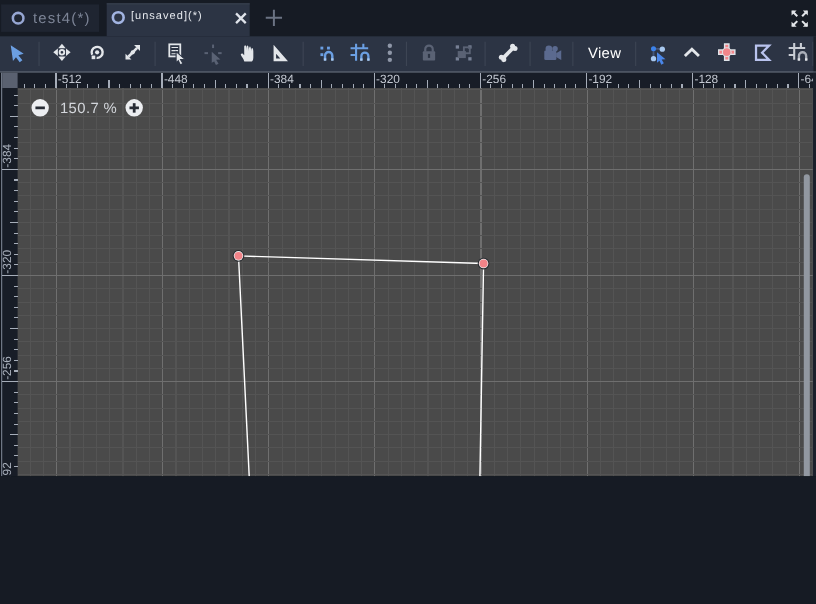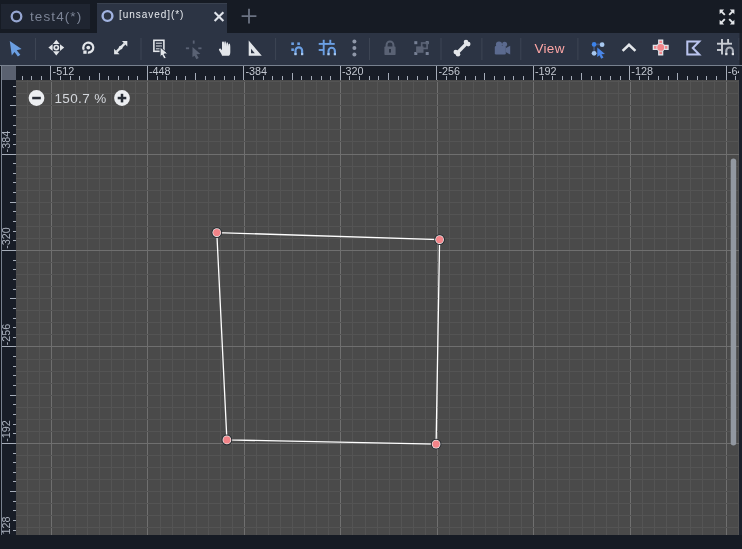--- a/index.html
+++ b/index.html
@@ -1,14 +1,14 @@
 <!DOCTYPE html>
 <html><head><meta charset="utf-8"><title>editor</title><style>
 html,body{margin:0;padding:0;background:#161b24}
-#root{position:relative;width:742px;height:535px;background:#161b24;overflow:hidden;
+#root{position:relative;width:742px;height:433px;background:#161b24;overflow:hidden;
 font-family:"Liberation Sans",sans-serif;-webkit-font-smoothing:antialiased}
 .abs{position:absolute}
 .txt{position:absolute;white-space:pre}
 text{font-family:"Liberation Sans",sans-serif}
 </style></head><body>
 <div id="root">
 <div class="abs" style="left:1px;top:4px;width:89px;height:25px;background:#1f2531"></div>
 <div class="abs" style="left:97px;top:3px;width:130px;height:30px;background:#2c3444"></div>
 <div class="abs" style="left:97px;top:3px;width:130px;height:1px;background:#39414f"></div>
 <svg class="abs" style="left:0;top:0" width="742" height="33">
@@ -156,21 +156,21 @@
       <g transform="translate(725.5,14)">
         <line x1="-3.5" y1="-8" x2="-3.5" y2="7.4" stroke="#c9cdd4" stroke-width="1.9"></line>
         <line x1="-8.5" y1="-3.3" x2="6.5" y2="-3.3" stroke="#c9cdd4" stroke-width="1.9"></line>
         <line x1="-8.5" y1="3" x2="-3.5" y2="3" stroke="#c9cdd4" stroke-width="1.9"></line>
         <line x1="2.6" y1="-8" x2="2.6" y2="-3.3" stroke="#c9cdd4" stroke-width="1.9"></line>
         <path d="M0.8,7.8 L0.8,3.8 A3.3,3.3 0 0 1 7.4,3.8 L7.4,7.8" fill="none" stroke="#a9aeb8" stroke-width="2.1"></path>
         <rect x="-0.3" y="6" width="2.2" height="2.2" fill="#dfe2e7"></rect>
         <rect x="6.3" y="6" width="2.2" height="2.2" fill="#dfe2e7"></rect>
       </g>
     </svg>
-<div class="txt" style="left:534.5px;top:41px;font-size:13.5px;letter-spacing:0.3px;color:#fca5a5">View</div>
+<div class="txt" style="left:534.5px;top:41px;font-size:13.5px;letter-spacing:0.3px;color:#ffffff">View</div>
 <svg class="abs" style="left:0;top:66px" width="742" height="483">
       <rect x="0" y="0" width="742" height="483" fill="#181d27"></rect>
       <rect x="0" y="0" width="1" height="483" fill="#10141c"></rect>
       <rect x="1" y="0" width="1" height="483" fill="#78818f"></rect>
       <rect x="2" y="0" width="14" height="14" fill="#5a6170"></rect>
       <rect x="16.0" y="14.0" width="723.0" height="469.0" fill="#4a4a4a"></rect>
       <g shape-rendering="crispEdges">
         <line x1="27.4" y1="14.0" x2="27.4" y2="483" stroke="#545454" stroke-width="1"></line>
         <line x1="39.4" y1="14.0" x2="39.4" y2="483" stroke="#545454" stroke-width="1"></line>
         <line x1="51.5" y1="14.0" x2="51.5" y2="483" stroke="#6f6f6f" stroke-width="1"></line>

